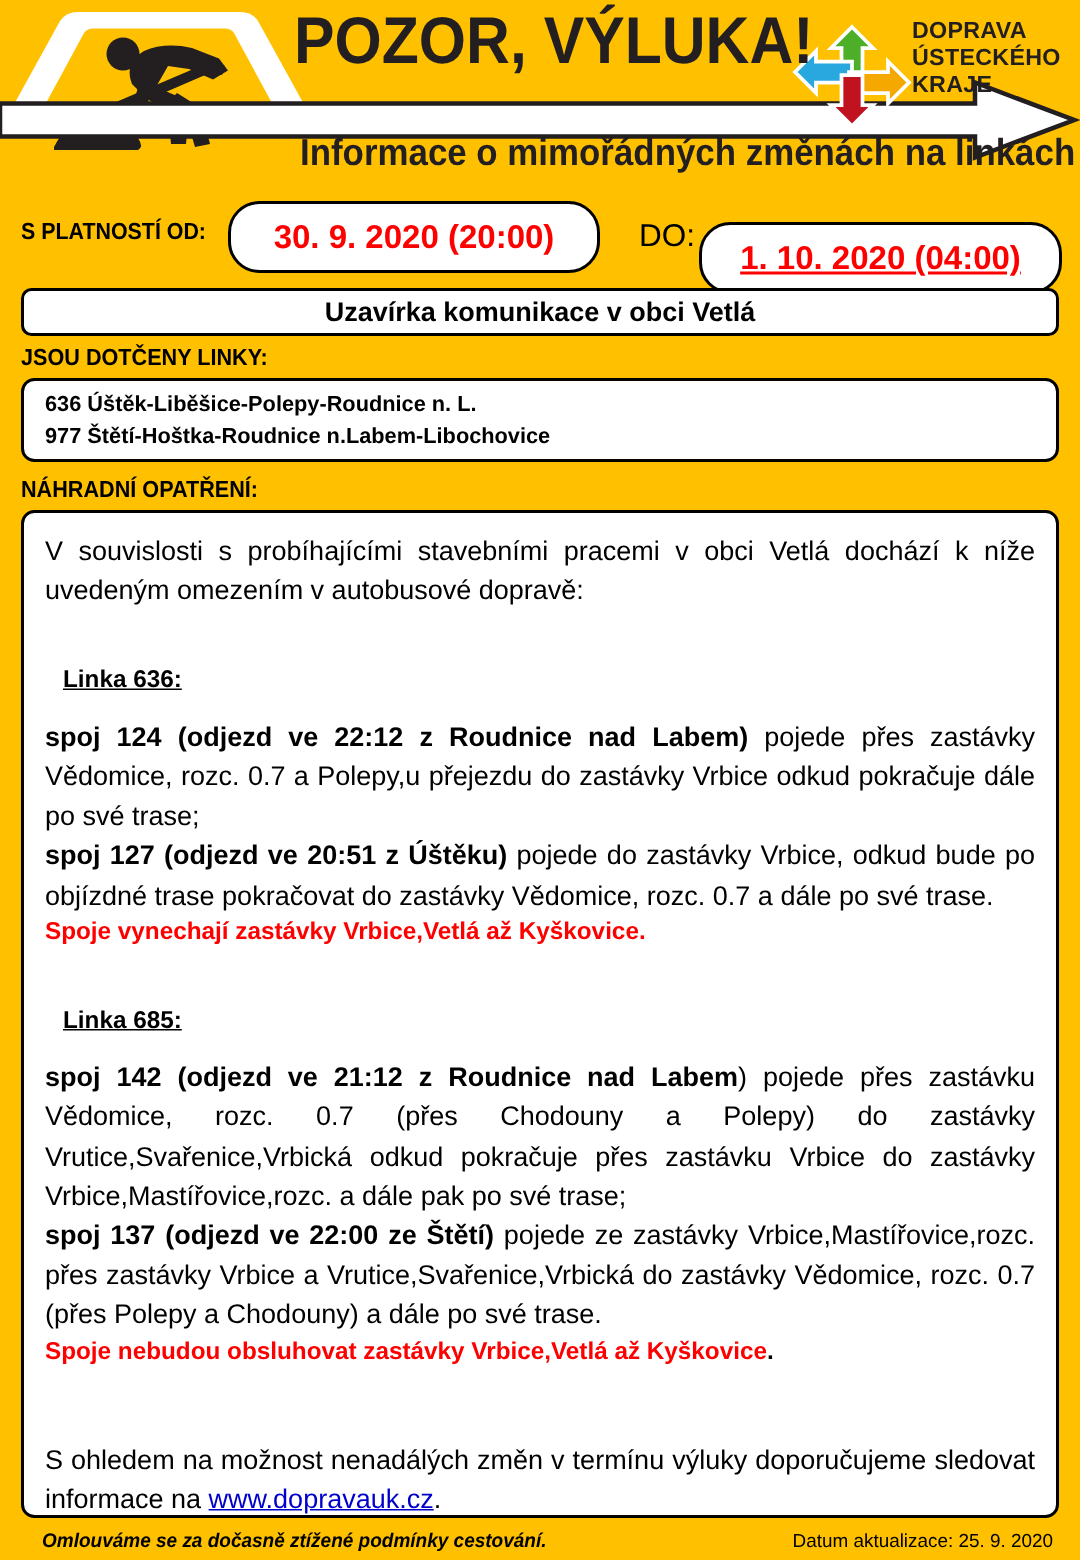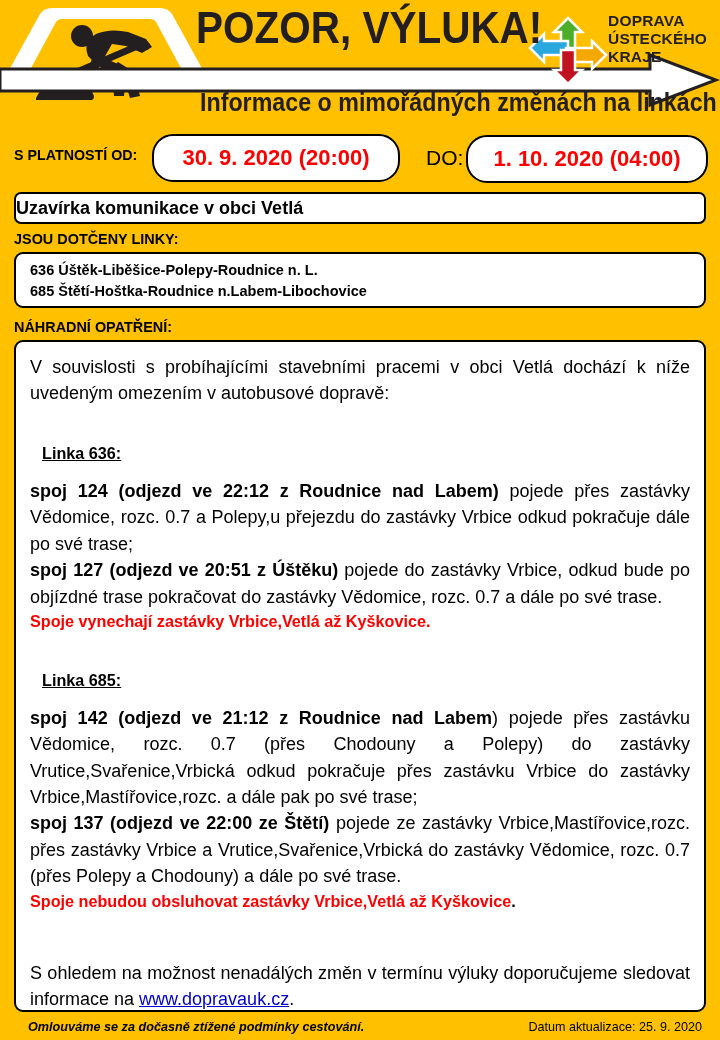--- a/index.html
+++ b/index.html
@@ -99,34 +99,35 @@
     border-radius: 21px;
     display: flex;
     align-items: center;
     justify-content: center;
     color: #FF0000;
     font-size: 22px;
     font-weight: bold;
     white-space: nowrap;
   }
   .date-box.from { left: 152px; top: 2px; width: 244px; height: 44px; }
-  .date-box.to   { left: 466px; top: 3px; width: 238px; height: 44px; }
+  .date-box.to   { left: 466px; top: 16px; width: 238px; height: 44px; text-decoration: underline; }
 
   
   .closure-box {
     position: absolute;
     top: 192px;
     left: 14px;
     width: 692px;
     height: 32px;
     background: #fff;
     border: 2px solid #000;
     border-radius: 7px;
     display: flex;
     align-items: center;
+    justify-content: center;
     box-sizing: border-box;
   }
   .closure-title {
     font-size: 18px;
     font-weight: bold;
     color: #000;
     white-space: nowrap;
   }
 
   
@@ -313,21 +314,21 @@
   <div class="date-box to">1. 10. 2020 (04:00)</div>
 </div>
 
 <div class="closure-box">
   <div class="closure-title">Uzavírka komunikace v obci Vetlá</div>
 </div>
 
 <div class="lines-label">JSOU DOTČENY LINKY:</div>
 <div class="lines-box">
   <div class="line-item">636  Úštěk-Liběšice-Polepy-Roudnice  n. L.</div>
-  <div class="line-item">685  Štětí-Hoštka-Roudnice  n.Labem-Libochovice</div>
+  <div class="line-item">977  Štětí-Hoštka-Roudnice  n.Labem-Libochovice</div>
 </div>
 
 <div class="measures-label">NÁHRADNÍ OPATŘENÍ:</div>
 
 <div class="content-box">
 
   <p class="para nowrap-justify">V souvislosti s probíhajícími stavebními pracemi v obci Vetlá dochází k níže uvedeným omezením  v autobusové dopravě:</p>
 
   <div class="spacer-line"></div>
 

